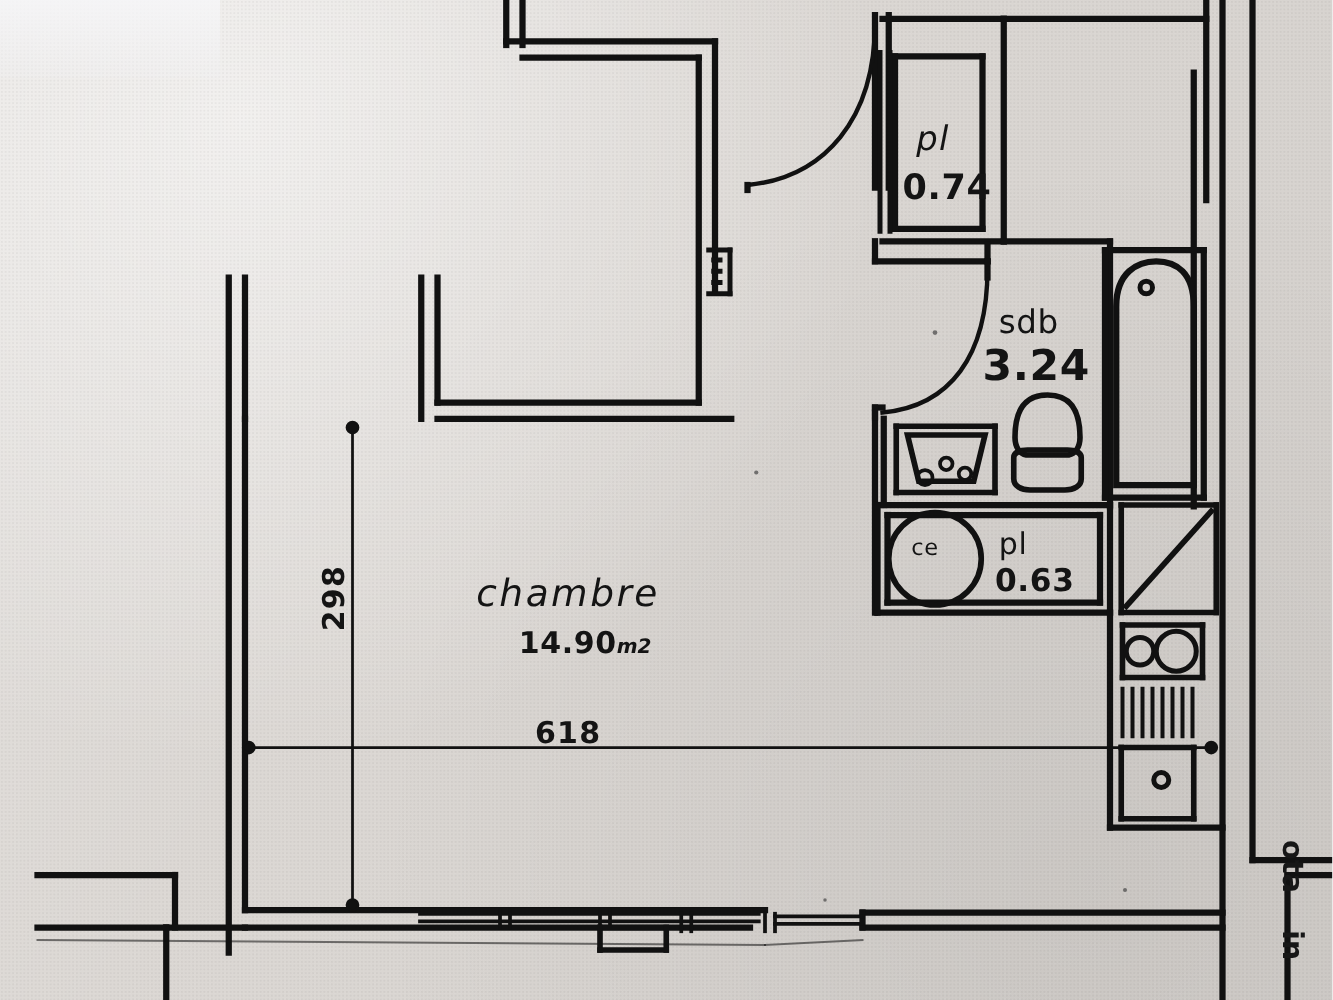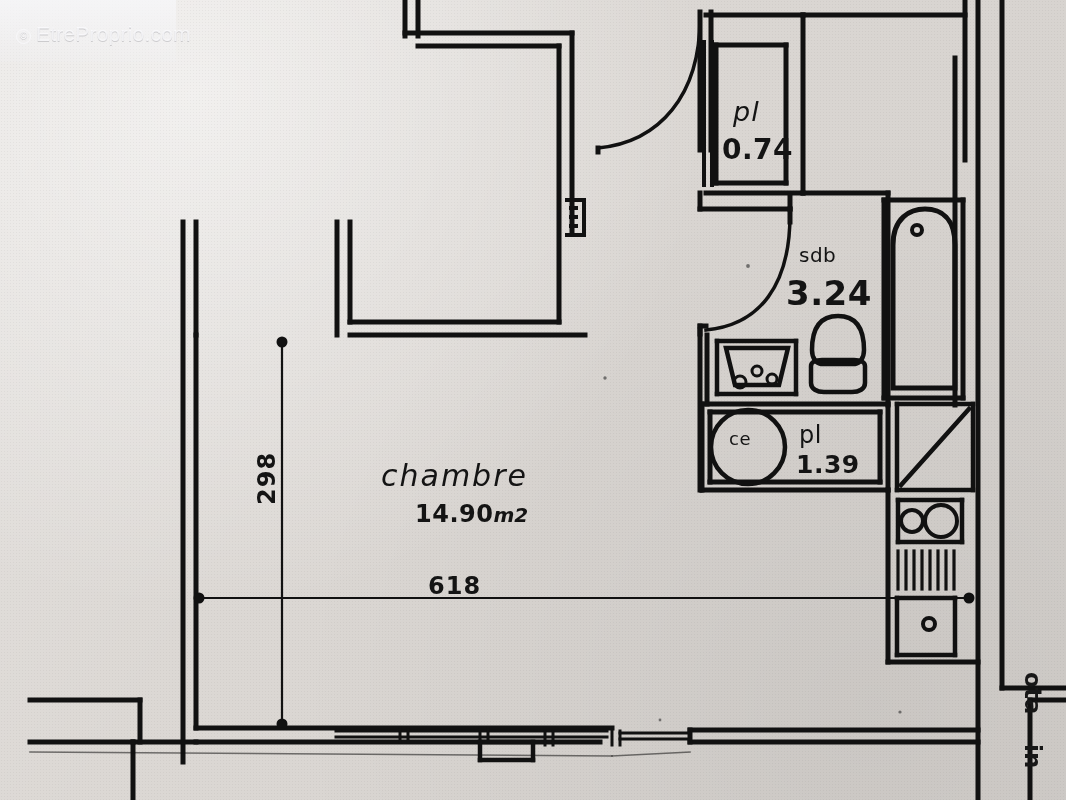--- a/index.html
+++ b/index.html
@@ -91,39 +91,39 @@
     letter-spacing: 2px;
     font-weight: 500;
   }
   #label-chambre-area {
     left: 415px; top: 500px;
     font-size: 24px;
     letter-spacing: .5px;
     font-weight: 600;
   }
   #label-chambre-area .unit {
-    font-size: 20px;
+    font-size: 16px;
     font-style: italic;
     letter-spacing: 0;
   }
   #label-pl-top {
     left: 733px; top: 96px;
     font-size: 27px;
     font-style: italic;
     letter-spacing: 1px;
   }
   #label-pl-top-val {
     left: 722px; top: 133px;
     font-size: 28px;
     font-weight: 600;
     letter-spacing: .5px;
   }
   #label-sdb {
     left: 799px; top: 243px;
-    font-size: 20px;
+    font-size: 26px;
     letter-spacing: .5px;
   }
   #label-sdb-val {
     left: 786px; top: 273px;
     font-size: 34px;
     font-weight: 600;
     letter-spacing: .5px;
   }
   #label-ce {
     left: 729px; top: 428px;
@@ -469,27 +469,24 @@
   <div class="hand-label" id="label-pl-top-val">0.74</div>
 
   <div class="hand-label" id="label-sdb">sdb</div>
 
   <div class="hand-label" id="label-sdb-val">3.24</div>
 
   <div class="hand-label" id="label-ce">ce</div>
 
   <div class="hand-label" id="label-pl-bot">pl</div>
 
-  <div class="hand-label" id="label-pl-bot-val">1.39</div>
+  <div class="hand-label" id="label-pl-bot-val">0.63</div>
 
   <div class="hand-label" id="label-dim-h">618</div>
 
   <div class="hand-label" id="label-dim-v">298</div>
 
   <div class="hand-label" id="label-edge-1">ota</div>
 
   <div class="hand-label" id="label-edge-2">in</div>
 
-  <div id="watermark">
-    <span class="wm-c">©</span><span>EtreProprio.com</span>
-  </div>
 
 </div>
 
 </body></html>

